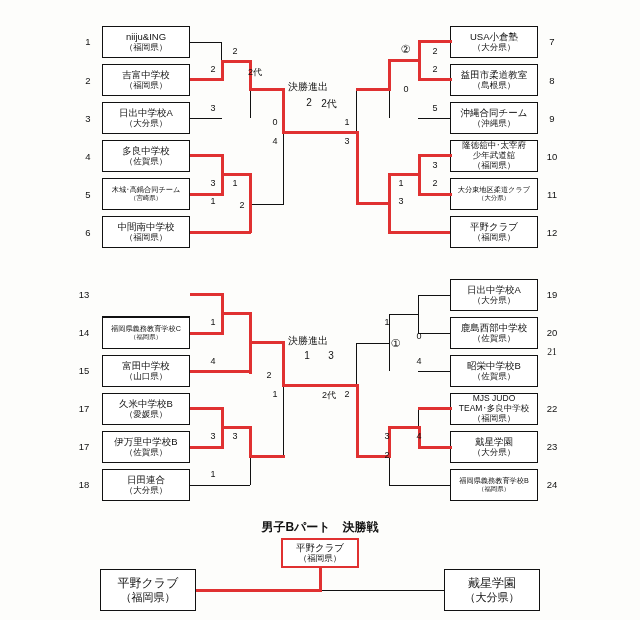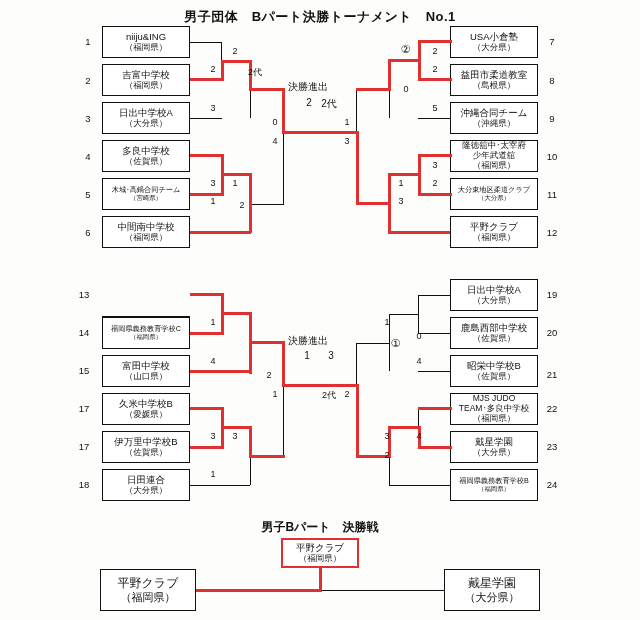--- a/index.html
+++ b/index.html
@@ -43,21 +43,20 @@
     position:absolute;width:11px;height:11px;border:1px solid #111;border-radius:50%;
     font-size:8px;line-height:10px;text-align:center;
   }
   .finaltitle{position:absolute;width:100%;text-align:center;font-size:12px;font-weight:bold;}
 </style>
 </head>
 <body>
 
 <div class="stage">
 
-  <div class="ttl" style="top:8px;">男子団体　Bパート決勝トーナメント　No.1</div>
 
   <div class="num" style="left:80px;top:36px;">1</div>
   <div class="num" style="left:80px;top:75px;">2</div>
   <div class="num" style="left:80px;top:113px;">3</div>
   <div class="num" style="left:80px;top:151px;">4</div>
   <div class="num" style="left:80px;top:189px;">5</div>
   <div class="num" style="left:80px;top:227px;">6</div>
 
   <div class="box" style="left:102px;top:26px;width:88px;height:32px;">
     <span class="l1">niiju&amp;ING</span>
@@ -244,21 +243,21 @@
     <span class="l1">伊万里中学校B</span>
     <span class="l2">（佐賀県）</span>
   </div>
   <div class="box" style="left:102px;top:469px;width:88px;height:32px;">
     <span class="l1">日田連合</span>
     <span class="l2">（大分県）</span>
   </div>
 
   <div class="num" style="left:544px;top:289px;">19</div>
   <div class="num" style="left:544px;top:327px;">20</div>
-  <div class="num" style="left:544px;top:369px;">21</div>
+  <div class="num" style="left:544px;top:347px;font-family:Liberation Serif, serif;">21</div>
   <div class="num" style="left:544px;top:403px;">22</div>
   <div class="num" style="left:544px;top:441px;">23</div>
   <div class="num" style="left:544px;top:479px;">24</div>
 
   <div class="box" style="left:450px;top:279px;width:88px;height:32px;">
     <span class="l1">日出中学校A</span>
     <span class="l2">（大分県）</span>
   </div>
   <div class="box" style="left:450px;top:317px;width:88px;height:32px;">
     <span class="l1">鹿島西部中学校</span>

